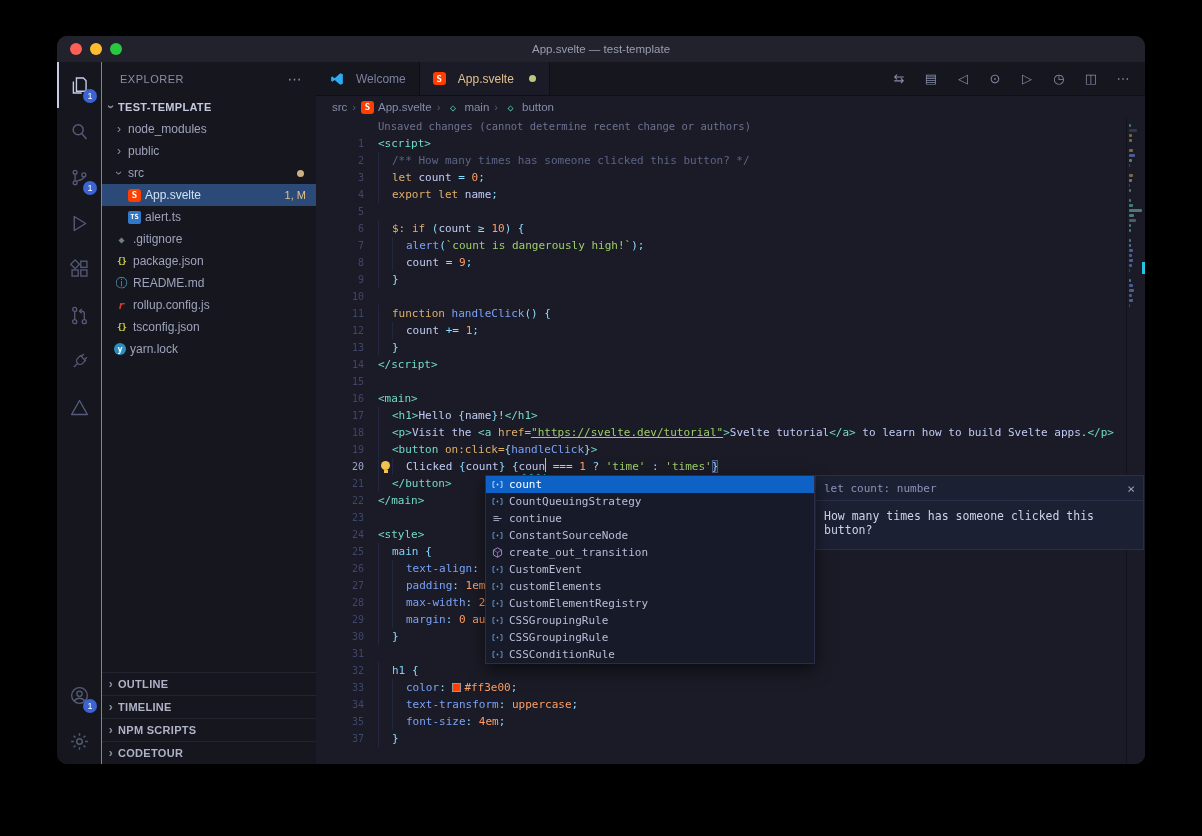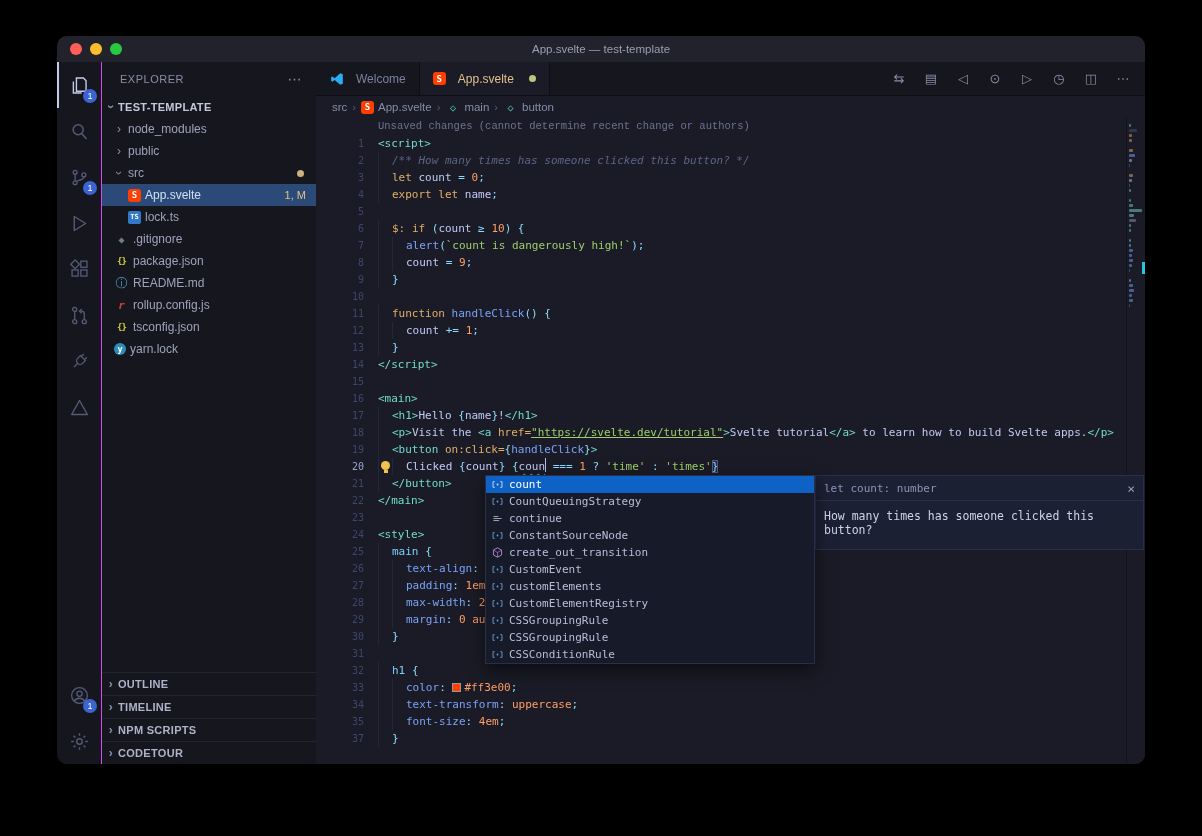--- a/index.html
+++ b/index.html
@@ -67,24 +67,24 @@
   .breadcrumbs{height:22px;flex:none;display:flex;align-items:center;padding-left:16px;font-size:11.5px;
     color:#868ca8;gap:5px;}
   .bc-sep{color:#565b78;font-size:11px;}
   .bc-item{display:flex;align-items:center;gap:4px;cursor:pointer;}
   
   .code-area{flex:1;min-height:0;position:relative;font-family:"DejaVu Sans Mono",monospace;font-size:11px;}
   .notice-row,.code-line{display:flex;height:17px;line-height:17px;white-space:pre;}
   .gutter{width:62px;flex:none;text-align:right;padding-right:14px;box-sizing:border-box;color:#3f466b;font-size:10px;}
   .code-line.current .gutter{color:#9aa5ce;}
   .lcontent{position:relative;flex:1;min-width:0;}
-  .notice{color:#6d7291;font-size:10.5px;font-family:Liberation Mono, monospace;}
+  .notice{color:#6d7291;font-size:10.5px;}
   .ind{display:inline-block;width:13px;height:17px;vertical-align:top;border-left:1px solid #222741;}
   .tk-tag{color:#73daca}.tk-kw{color:#e0af68}.tk-var{color:#c0caf5}.tk-num{color:#ff9e64}
-  .tk-str{color:#9ece6a}.tk-cmt{color:#5c6486;font-style:italic}.tk-pun{color:#89ddff}
+  .tk-str{color:#9ece6a}.tk-cmt{color:#5c6486;}.tk-pun{color:#89ddff}
   .tk-op{color:#89ddff}.tk-fn{color:#7aa2f7}.tk-attr{color:#e0af68}.tk-txt{color:#c0caf5}
   .tk-prop{color:#7aa2f7}.tk-val{color:#ff9e64}.tk-sel{color:#7dcfff}
   .tk-link{color:#9ece6a;text-decoration:underline;}
   .tk-err{text-decoration-line:underline;text-decoration-style:wavy;text-decoration-color:#27c2cf;
     text-decoration-thickness:1px;text-underline-offset:3px;}
   .tk-match{outline:1px solid #53598a;outline-offset:-1px;background:rgba(100,120,190,.14);}
   .cursor{display:inline-block;width:0;border-left:1.4px solid #b3bdf0;height:14px;vertical-align:-2px;}
   .swatch{display:inline-block;width:9px;height:9px;border:1px solid #999;vertical-align:-1px;margin-right:3px;box-sizing:border-box;}
   .bulb{position:absolute;left:3px;top:3px;width:9px;height:9px;border-radius:50%;background:#f2c14e;cursor:pointer;}
   .bulb::after{content:"";position:absolute;left:2.5px;top:9px;width:4px;height:2.5px;background:#f2c14e;}
@@ -248,21 +248,21 @@
             <span style="display: inline-flex;">
               <span class="fi fi-svelte">S</span>
             </span>
             <span class="tree-label">App.svelte</span>
             <span class="tree-badge">1, M</span>
           </div>
           <div class="tree-row" style="padding-left: 26px;">
             <span style="display: inline-flex;">
               <span class="fi fi-ts">TS</span>
             </span>
-            <span class="tree-label">lock.ts</span>
+            <span class="tree-label">alert.ts</span>
           </div>
           <div class="tree-row" style="padding-left: 12px;">
             <span style="display: inline-flex;">
               <span class="fi fi-git">◆</span>
             </span>
             <span class="tree-label">.gitignore</span>
           </div>
           <div class="tree-row" style="padding-left: 12px;">
             <span style="display: inline-flex;">
               <span class="fi fi-json">{}</span>

